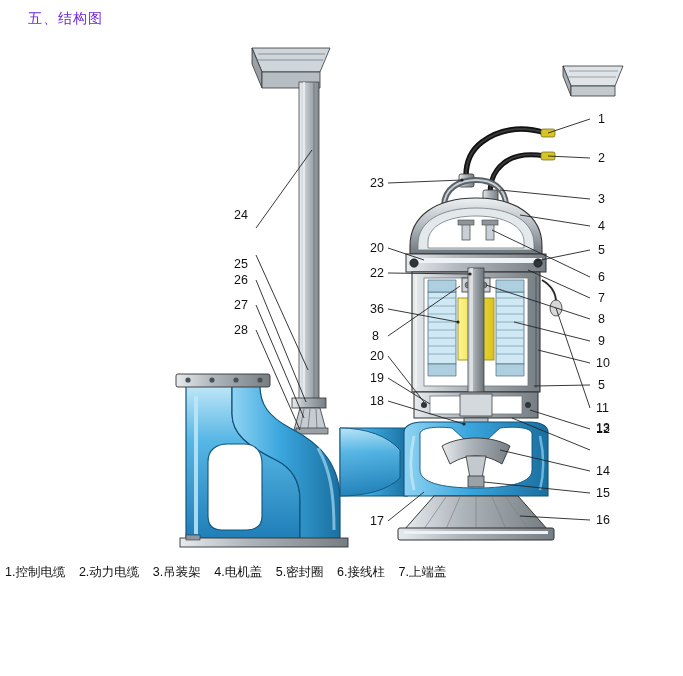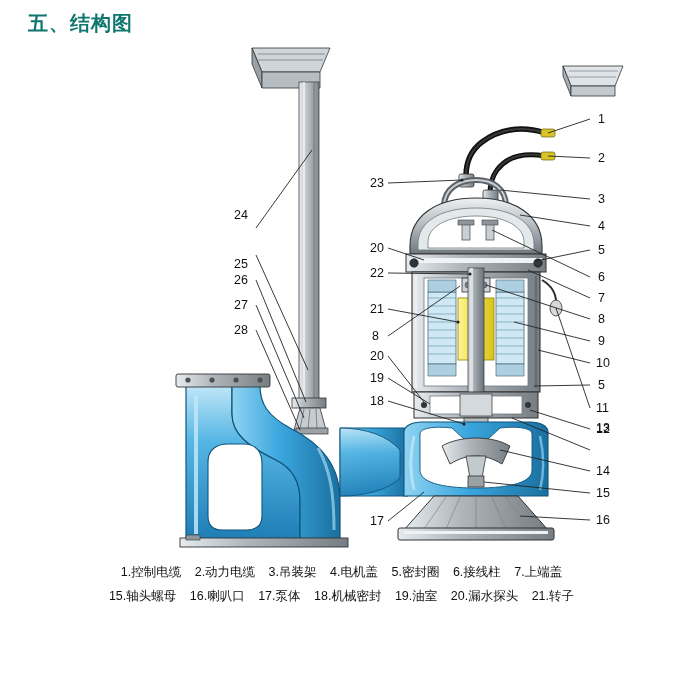--- a/index.html
+++ b/index.html
@@ -16,43 +16,43 @@
   }
   #page {
     position: relative;
     width: 683px;
     height: 676px;
   }
   #title {
     position: absolute;
     left: 28px;
     top: 10px;
-    font-size: 20px;
-    color: #0f766e;
-    font-weight: bold;
+    font-size: 14px;
+    color: #6d28d9;
+    font-weight: normal;
     letter-spacing: 1px;
   }
   #figure {
     position: absolute;
     left: 0;
     top: 30px;
     width: 683px;
     height: 525px;
   }
   #legend {
     position: absolute;
     left: 0;
     top: 560px;
     width: 683px;
     font-size: 12.5px;
     color: #111;
     line-height: 24px;
   }
   .legend-line {
-    text-align: center;
+    text-align: left;
     white-space: nowrap;
   }
   .legend-item {
     display: inline-block;
     margin: 0 5px;
   }
   .callout {
     position: absolute;
     font-size: 12.5px;
     color: #111;
@@ -364,21 +364,21 @@
     <div class="callout" style="left:596px;top:371px">11</div>
     <div class="callout" style="left:596px;top:392px">12</div>
     <div class="callout" style="left:596px;top:391px">13</div>
     <div class="callout" style="left:596px;top:434px">14</div>
     <div class="callout" style="left:596px;top:456px">15</div>
     <div class="callout" style="left:596px;top:483px">16</div>
 
     <div class="callout" style="left:370px;top:146px">23</div>
     <div class="callout" style="left:370px;top:211px">20</div>
     <div class="callout" style="left:370px;top:236px">22</div>
-    <div class="callout" style="left:370px;top:272px">21</div>
+    <div class="callout" style="left:370px;top:272px">36</div>
     <div class="callout" style="left:372px;top:299px">8</div>
     <div class="callout" style="left:370px;top:319px">20</div>
     <div class="callout" style="left:370px;top:341px">19</div>
     <div class="callout" style="left:370px;top:364px">18</div>
     <div class="callout" style="left:370px;top:484px">17</div>
 
     <div class="callout" style="left:234px;top:178px">24</div>
     <div class="callout" style="left:234px;top:227px">25</div>
     <div class="callout" style="left:234px;top:243px">26</div>
     <div class="callout" style="left:234px;top:268px">27</div>
@@ -388,24 +388,15 @@
   <div id="legend">
     <div class="legend-line">
       <span class="legend-item">1.控制电缆</span>
       <span class="legend-item">2.动力电缆</span>
       <span class="legend-item">3.吊装架</span>
       <span class="legend-item">4.电机盖</span>
       <span class="legend-item">5.密封圈</span>
       <span class="legend-item">6.接线柱</span>
       <span class="legend-item">7.上端盖</span>
     </div>
-    <div class="legend-line">
-      <span class="legend-item">15.轴头螺母</span>
-      <span class="legend-item">16.喇叭口</span>
-      <span class="legend-item">17.泵体</span>
-      <span class="legend-item">18.机械密封</span>
-      <span class="legend-item">19.油室</span>
-      <span class="legend-item">20.漏水探头</span>
-      <span class="legend-item">21.转子</span>
-    </div>
   </div>
 
 </div>
 
 </body></html>

